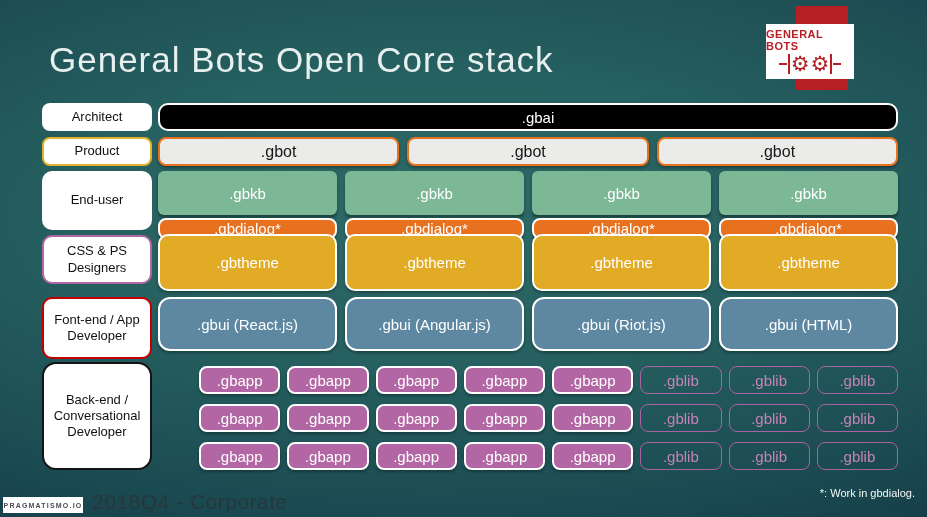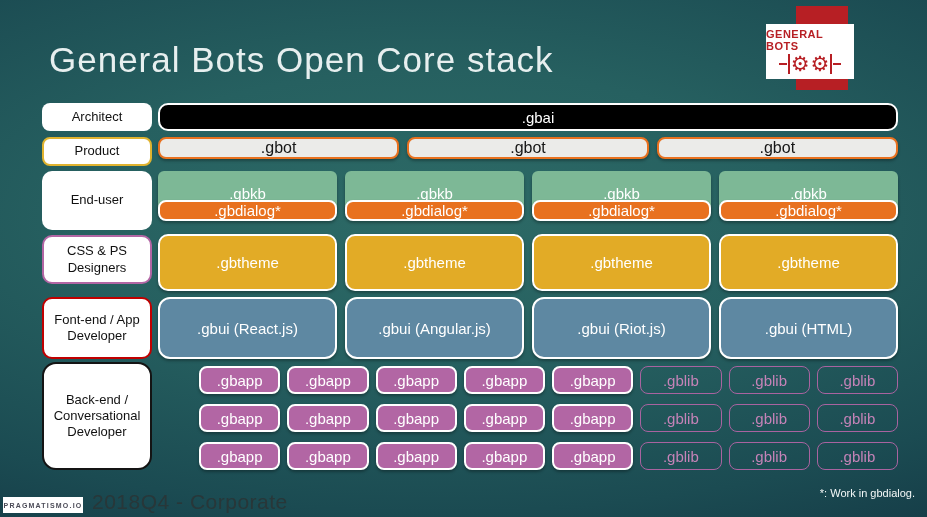--- a/index.html
+++ b/index.html
@@ -65,25 +65,25 @@
     position: absolute; left: 158px; top: 103px; width: 740px; height: 28px;
     background: #000; border: 2px solid #fff; border-radius: 10px;
     color: #fff; display: flex; align-items: center; justify-content: center;
     font-size: 15px;
     padding-left: 20px;
   }
   .row {
     position: absolute; left: 158px; width: 740px;
     display: grid; gap: 8px;
   }
-  .row-gbot     { top: 137px; height: 19px; grid-template-columns: repeat(3, 1fr); }
+  .row-gbot     { top: 137px; height: 29px; grid-template-columns: repeat(3, 1fr); }
   .row-gbkb     { top: 171px; height: 44px; grid-template-columns: repeat(4, 1fr); }
-  .row-gbdialog { top: 200px; height: 21px; grid-template-columns: repeat(4, 1fr); }
+  .row-gbdialog { top: 218px; height: 21px; grid-template-columns: repeat(4, 1fr); }
   .row-gbtheme  { top: 234px; height: 57px; grid-template-columns: repeat(4, 1fr); }
-  .row-gbui     { top: 297px; height: 62px; grid-template-columns: repeat(4, 1fr); }
+  .row-gbui     { top: 297px; height: 54px; grid-template-columns: repeat(4, 1fr); }
   .row-backend  { grid-template-columns: repeat(8, 1fr); gap: 7px; height: 28px; padding-left: 41px; }
   .row-backend-1 { top: 366px; }
   .row-backend-2 { top: 404px; }
   .row-backend-3 { top: 442px; }
 
   .box {
     display: flex; align-items: center; justify-content: center;
     color: #fff; font-size: 15px;
     box-shadow: 0 2px 3px rgba(0,0,0,0.30);
   }

